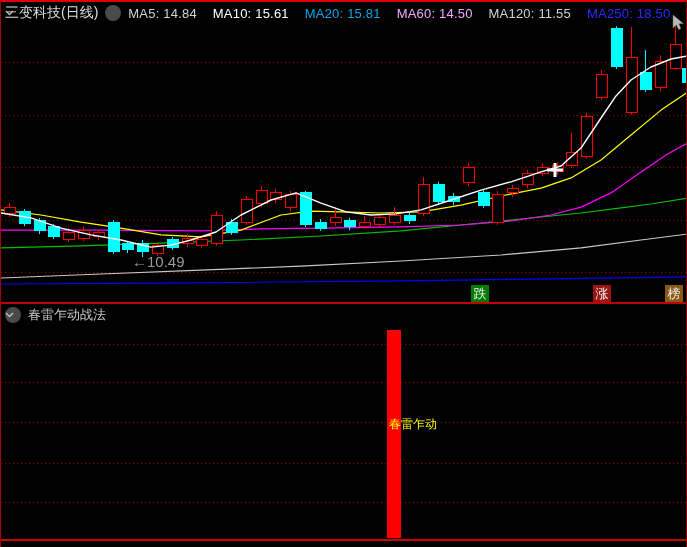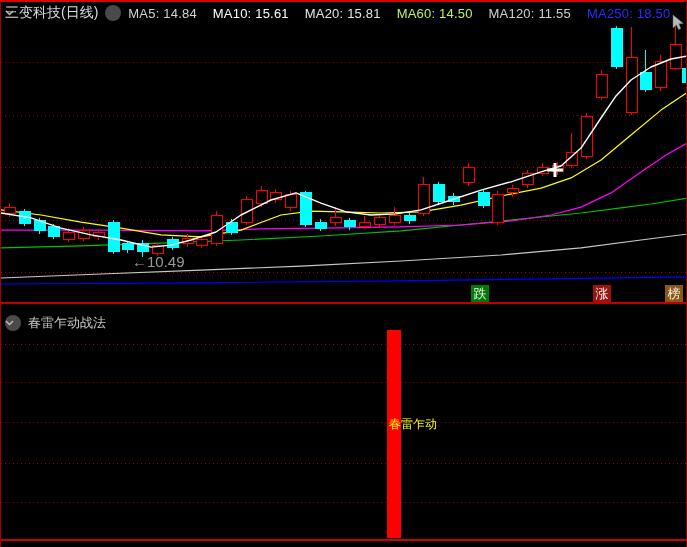--- a/index.html
+++ b/index.html
@@ -9,21 +9,21 @@
     overflow:hidden;box-sizing:border-box;
     border-left:1px solid #a00000;border-right:1px solid #8a0000;
   }
   .top-border{position:absolute;left:0;top:0;width:687px;height:2px;background:#dd0000;z-index:7;}
   .divider{position:absolute;left:0;top:302px;width:687px;height:2px;background:#c00000;z-index:6;}
   .main-header{position:absolute;left:4px;top:4px;height:18px;display:flex;align-items:center;gap:7px;z-index:4;white-space:nowrap;}
   .title{color:#dcdcdc;font-size:14px;}
   .dd-icon{width:16px;height:16px;border-radius:50%;background:#4a4a4a;display:flex;align-items:center;justify-content:center;flex:0 0 auto;}
   .ma-readout{font-size:13px;letter-spacing:0.2px;}
   .marker{position:absolute;width:18px;height:17px;display:flex;align-items:center;justify-content:center;color:#f2f2f2;font-size:13px;z-index:5;cursor:pointer;}
-  .sub-header{position:absolute;left:4px;top:306px;height:18px;display:flex;align-items:center;gap:7px;z-index:4;margin-top:8px;}
+  .sub-header{position:absolute;left:4px;top:306px;height:18px;display:flex;align-items:center;gap:7px;z-index:4;}
   .sub-title{color:#c8c8c8;font-size:13px;}
   svg{position:absolute;left:0;display:block;}
   #main-svg{top:0;z-index:1;}
   #sub-svg{top:304px;z-index:1;}
   #cursor-svg{top:0;left:0;z-index:8;pointer-events:none;}
 </style>
 </head>
 <body>
 
 <div class="window">
@@ -143,22 +143,22 @@
   <div class="main-header">
     <span class="title">三变科技(日线)</span>
     <span class="dd-icon">
       <svg width="9" height="6" viewBox="0 0 9 6">
           <path d="M1 1 L4.5 4.6 L8 1" stroke="#bfbfbf" stroke-width="1.4" fill="none"></path>
         </svg>
     </span>
     <span id="ma-readouts" style="display: inline-flex; gap: 16px;">
         <span class="ma-readout" style="color: rgb(210, 210, 210);">MA5: 14.84</span>
         <span class="ma-readout" style="color: #ffffff;">MA10: 15.61</span>
-        <span class="ma-readout" style="color: #e5e5e5;">MA20: 15.81</span>
-        <span class="ma-readout" style="color: #bef264;">MA60: 14.50</span>
+        <span class="ma-readout" style="color: #0ea5e9;">MA20: 15.81</span>
+        <span class="ma-readout" style="color: #f0abfc;">MA60: 14.50</span>
         <span class="ma-readout" style="color: rgb(210, 210, 210);">MA120: 11.55</span>
         <span class="ma-readout" style="color: rgb(42, 42, 255);">MA250: 18.50</span>
       </span>
   </div>
 
   <div class="divider"></div>
 
   <svg id="sub-svg" width="687" height="243">
 
   <line x1="0" y1="40.5" x2="687" y2="40.5" stroke="#a00000" stroke-width="1" stroke-dasharray="1 3" shape-rendering="crispEdges"></line>

